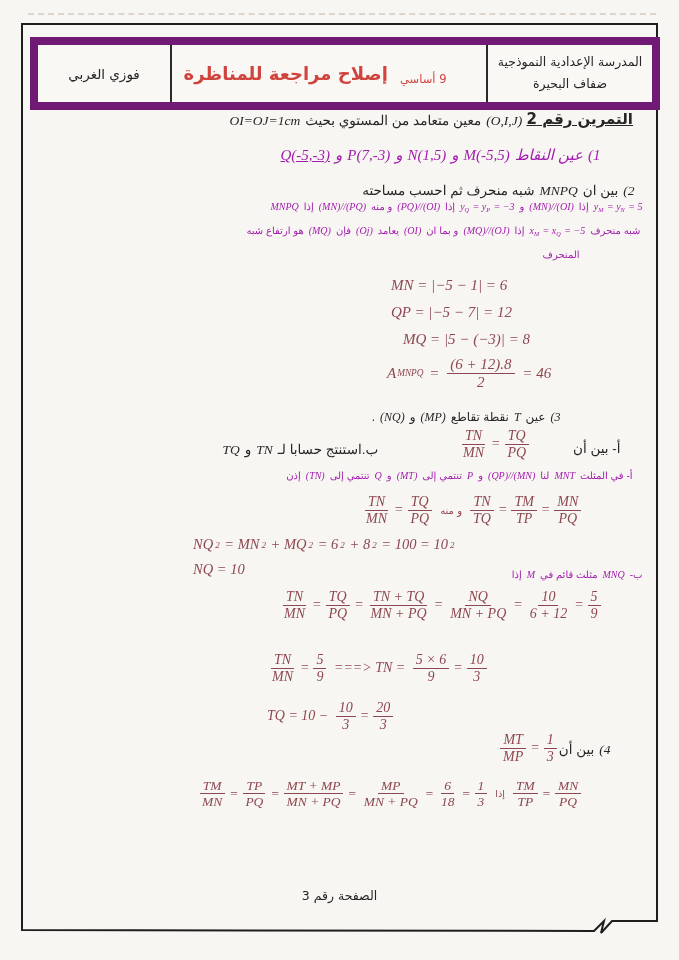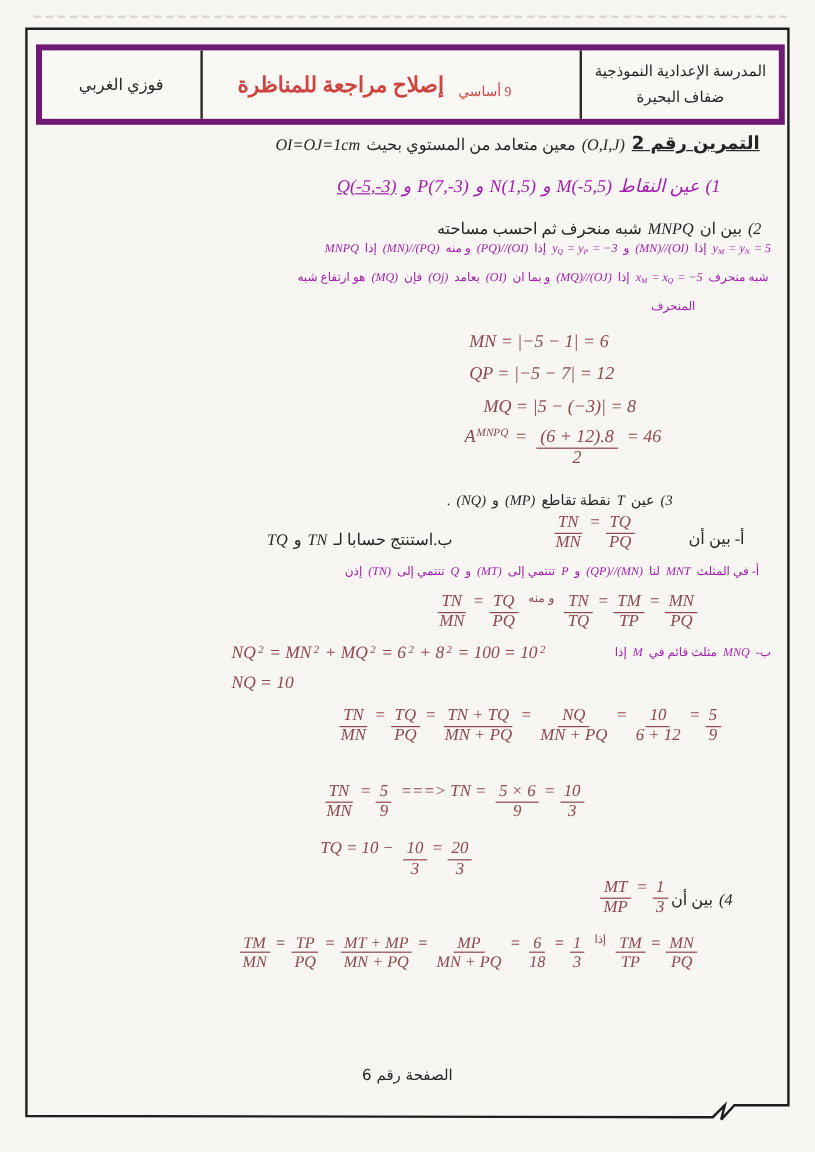--- a/index.html
+++ b/index.html
@@ -3,37 +3,37 @@
 <meta charset="utf-8">
 <style>
   html,body{margin:0;padding:0;background:#e9e7e3;}
   .page{position:relative;width:679px;height:960px;background:#f8f6f2;overflow:hidden;
         font-family:"DejaVu Sans",sans-serif;color:#262626;}
   .abs{position:absolute;white-space:nowrap;}
   
   .artifact-top{position:absolute;top:13px;left:28px;width:628px;border-top:2px dashed #ddd4cc;}
   
   .header-table{position:absolute;top:37px;left:30px;width:614px;height:57px;
-        display:grid;grid-template-columns:132px 318px 1fr;border:5px solid #701a75;background:#faf8f5;font-family:Liberation Serif, serif;}
+        display:grid;grid-template-columns:132px 318px 1fr;border:8px solid #701a75;background:#faf8f5;}
   .header-table .cell{display:flex;align-items:center;justify-content:center;}
   .cell-title{border-left:2px solid #2a2a2a;border-right:2px solid #2a2a2a;position:relative;}
   .title-inner{direction:rtl;position:relative;left:-14px;display:flex;align-items:center;gap:12px;}
   .school{flex-direction:column;gap:5px;font-size:12.5px;line-height:1.35;direction:rtl;text-align:center;}
   .doc-title{color:#cf443e;font-size:18px;font-weight:bold;}
   .doc-grade{color:#cf443e;font-size:11.5px;position:relative;top:5px;}
   .teacher{font-size:13.5px;}
   
   .rtl-line{direction:rtl;unicode-bidi:isolate;}
   .rtl-line>span{margin:0 2.5px;}
-  .rtl-line .ar{font-family:Liberation Serif, serif;}
+  .rtl-line .ar{font-family:Liberation Sans, sans-serif;}
   .rtl-line .mseg{direction:ltr;unicode-bidi:isolate;display:inline-block;
         font-family:"Liberation Serif",serif;font-style:italic;}
   .u{text-decoration:underline;}
   
-  .eq{display:inline-flex;align-items:flex-start;direction:ltr;white-space:pre;
+  .eq{display:inline-flex;align-items:center;direction:ltr;white-space:pre;
       font-family:"Liberation Serif",serif;font-style:italic;}
   .eq .mt{margin:0 1px;}
   .frac{display:inline-flex;flex-direction:column;align-items:center;line-height:1.12;
         margin:0 3px;vertical-align:middle;}
   .frac .num{border-bottom:1.4px solid currentColor;padding:0 3px;}
   .frac .den{padding:0 3px;}
   .msub{font-size:0.62em;vertical-align:-0.4em;margin-right:1px;}
   .msup{font-size:0.62em;vertical-align:0.55em;margin-left:1px;}
   .areq{font-family:"DejaVu Sans",sans-serif;font-style:normal;font-size:0.72em;
         margin:0 5px;direction:rtl;unicode-bidi:isolate;}
@@ -91,26 +91,26 @@
   <div class="abs eq fs15 maroon" style="top:356px;left:386px;"><span class="mt">A</span><span class="msub">MNPQ</span><span class="mt"> = </span><span class="frac"><span class="num">(6 + 12).8</span><span class="den">2</span></span><span class="mt"> = 46</span></div>
 
   <div class="abs rtl-line fs13 ink" style="top:410px;right:116px;"><span class="mseg" dir="ltr"><span class="mt">(3</span></span><span class="ar" dir="rtl">عين</span><span class="mseg" dir="ltr"><span class="mt">T</span></span><span class="ar" dir="rtl">نقطة تقاطع</span><span class="mseg" dir="ltr"><span class="mt">(MP)</span></span><span class="ar" dir="rtl">و</span><span class="mseg" dir="ltr"><span class="mt">(NQ)</span></span><span class="ar" dir="rtl">.</span></div>
   <div class="abs rtl-line fs135 ink" style="top:440px;right:56px;"><span class="ar" dir="rtl">أ- بين أن</span></div>
   <div class="abs eq fs14 maroon" style="top:428px;left:457px;"><span class="frac"><span class="num">TN</span><span class="den">MN</span></span><span class="mt">=</span><span class="frac"><span class="num">TQ</span><span class="den">PQ</span></span></div>
   <div class="abs rtl-line fs135 ink" style="top:441px;left:220px;"><span class="ar" dir="rtl">ب.استنتج حسابا لـ</span><span class="mseg" dir="ltr"><span class="mt">TN</span></span><span class="ar" dir="rtl">و</span><span class="mseg" dir="ltr"><span class="mt">TQ</span></span></div>
 
   <div class="abs rtl-line fs12 red" style="top:470px;right:44px;"><span class="ar" dir="rtl">أ- في المثلث</span><span class="mseg" dir="ltr"><span class="mt">MNT</span></span><span class="ar" dir="rtl">لنا</span><span class="mseg" dir="ltr"><span class="mt">(QP)//(MN)</span></span><span class="ar" dir="rtl">و</span><span class="mseg" dir="ltr"><span class="mt">P</span></span><span class="ar" dir="rtl">تنتمي إلى</span><span class="mseg" dir="ltr"><span class="mt">(MT)</span></span><span class="ar" dir="rtl">و</span><span class="mseg" dir="ltr"><span class="mt">Q</span></span><span class="ar" dir="rtl">تنتمي إلى</span><span class="mseg" dir="ltr"><span class="mt">(TN)</span></span><span class="ar" dir="rtl">إذن</span></div>
   <div class="abs eq fs14 maroon" style="top:494px;left:360px;"><span class="frac"><span class="num">TN</span><span class="den">MN</span></span><span class="mt">=</span><span class="frac"><span class="num">TQ</span><span class="den">PQ</span></span><span class="areq">و منه</span><span class="frac"><span class="num">TN</span><span class="den">TQ</span></span><span class="mt">=</span><span class="frac"><span class="num">TM</span><span class="den">TP</span></span><span class="mt">=</span><span class="frac"><span class="num">MN</span><span class="den">PQ</span></span></div>
 
-  <div class="abs rtl-line fs12 red" style="top:538px;right:34px;margin-left:36px;"><span class="ar" dir="rtl">ب-</span><span class="mseg" dir="ltr"><span class="mt">MNQ</span></span><span class="ar" dir="rtl">مثلث قائم في</span><span class="mseg" dir="ltr"><span class="mt">M</span></span><span class="ar" dir="rtl">إذا</span></div>
+  <div class="abs rtl-line fs12 red" style="top:569px;right:34px;margin-left:36px;"><span class="ar" dir="rtl">ب-</span><span class="mseg" dir="ltr"><span class="mt">MNQ</span></span><span class="ar" dir="rtl">مثلث قائم في</span><span class="mseg" dir="ltr"><span class="mt">M</span></span><span class="ar" dir="rtl">إذا</span></div>
   <div class="abs eq fs145 maroon" style="top:536px;left:192px;"><span class="mt">NQ</span><span class="msup">2</span><span class="mt"> = MN</span><span class="msup">2</span><span class="mt"> + MQ</span><span class="msup">2</span><span class="mt"> = 6</span><span class="msup">2</span><span class="mt"> + 8</span><span class="msup">2</span><span class="mt"> = 100 = 10</span><span class="msup">2</span></div>
   <div class="abs eq fs145 maroon" style="top:561px;left:192px;"><span class="mt">NQ = 10</span></div>
   <div class="abs eq fs14 maroon" style="top:589px;left:278px;"><span class="frac"><span class="num">TN</span><span class="den">MN</span></span><span class="mt">=</span><span class="frac"><span class="num">TQ</span><span class="den">PQ</span></span><span class="mt">=</span><span class="frac"><span class="num">TN + TQ</span><span class="den">MN + PQ</span></span><span class="mt">=</span><span class="frac"><span class="num">NQ</span><span class="den">MN + PQ</span></span><span class="mt">=</span><span class="frac"><span class="num">10</span><span class="den">6 + 12</span></span><span class="mt">=</span><span class="frac"><span class="num">5</span><span class="den">9</span></span></div>
   <div class="abs eq fs14 maroon" style="top:652px;left:266px;"><span class="frac"><span class="num">TN</span><span class="den">MN</span></span><span class="mt">=</span><span class="frac"><span class="num">5</span><span class="den">9</span></span><span class="mt"> ===&gt; TN = </span><span class="frac"><span class="num">5 × 6</span><span class="den">9</span></span><span class="mt">=</span><span class="frac"><span class="num">10</span><span class="den">3</span></span></div>
   <div class="abs eq fs14 maroon" style="top:700px;left:266px;"><span class="mt">TQ = 10 − </span><span class="frac"><span class="num">10</span><span class="den">3</span></span><span class="mt">=</span><span class="frac"><span class="num">20</span><span class="den">3</span></span></div>
 
   <div class="abs rtl-line fs135 ink" style="top:741px;right:66px;"><span class="mseg" dir="ltr"><span class="mt">(4</span></span><span class="ar" dir="rtl">بين أن</span></div>
   <div class="abs eq fs14 maroon" style="top:732px;left:497px;"><span class="frac"><span class="num">MT</span><span class="den">MP</span></span><span class="mt">=</span><span class="frac"><span class="num">1</span><span class="den">3</span></span></div>
   <div class="abs eq fs135 maroon" style="top:778px;left:196px;"><span class="frac"><span class="num">TM</span><span class="den">MN</span></span><span class="mt">=</span><span class="frac"><span class="num">TP</span><span class="den">PQ</span></span><span class="mt">=</span><span class="frac"><span class="num">MT + MP</span><span class="den">MN + PQ</span></span><span class="mt">=</span><span class="frac"><span class="num">MP</span><span class="den">MN + PQ</span></span><span class="mt">=</span><span class="frac"><span class="num">6</span><span class="den">18</span></span><span class="mt">=</span><span class="frac"><span class="num">1</span><span class="den">3</span></span><span class="areq">إذا</span><span class="frac"><span class="num">TM</span><span class="den">TP</span></span><span class="mt">=</span><span class="frac"><span class="num">MN</span><span class="den">PQ</span></span></div>
 
-  <div class="footer">الصفحة رقم 6</div>
+  <div class="footer">الصفحة رقم 3</div>
 
 </div>
 
 </body></html>

